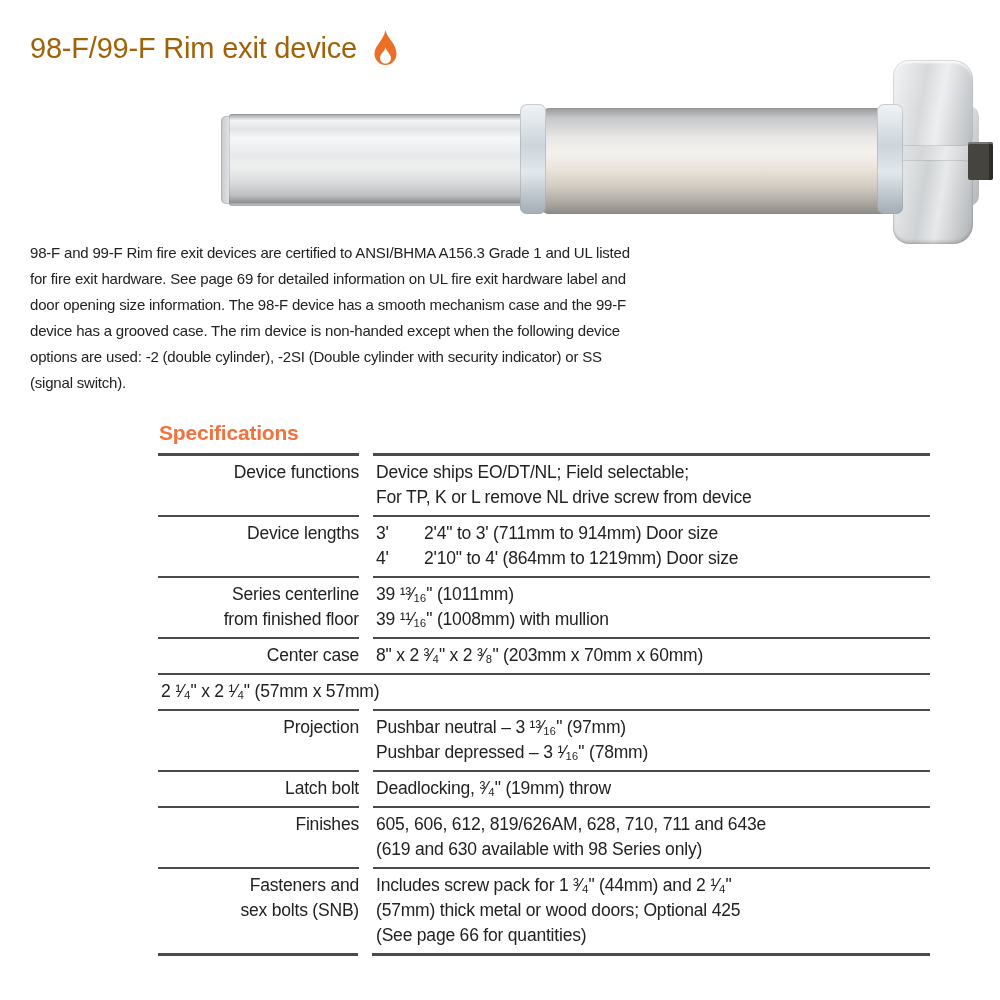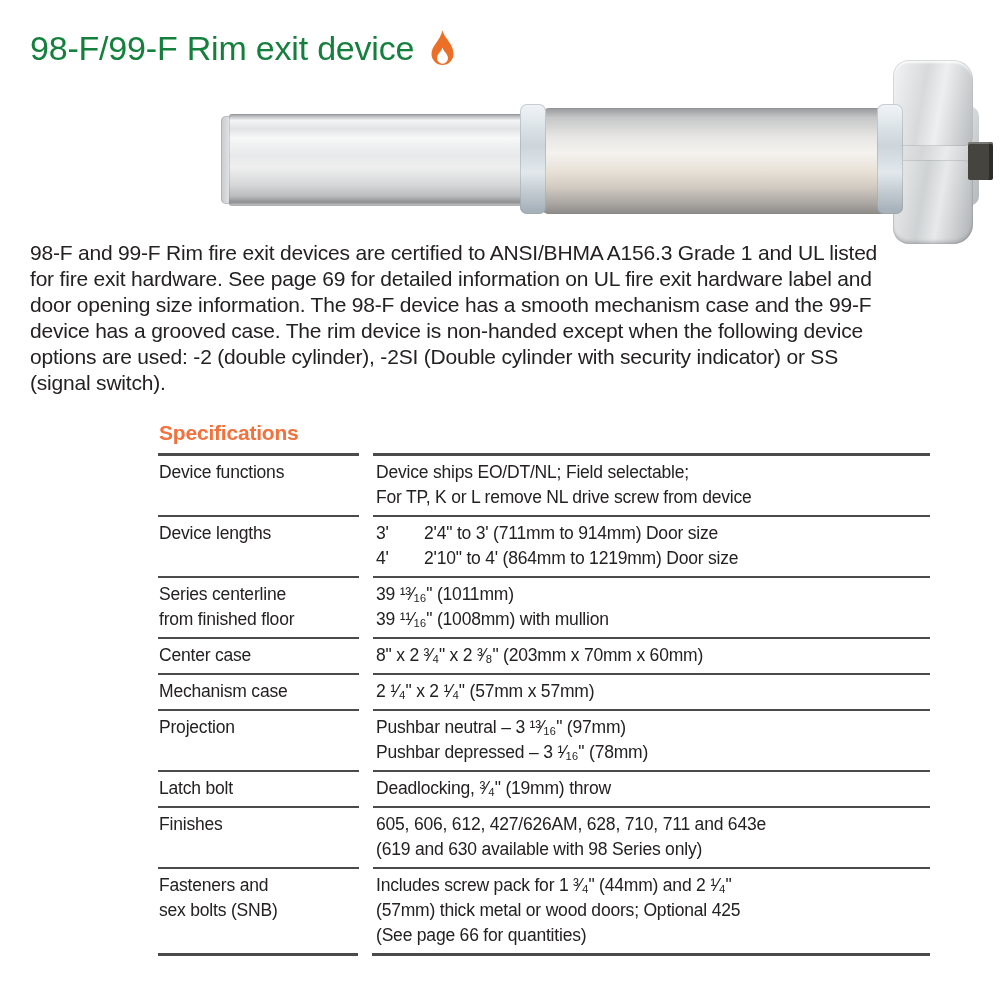--- a/index.html
+++ b/index.html
@@ -4,22 +4,22 @@
 <style>
   html,body { margin:0; padding:0; background:#ffffff; }
   .page {
     position:relative; width:1000px; height:1000px; background:#ffffff;
     font-family:"Liberation Sans","DejaVu Sans",sans-serif;
     color:#242122; overflow:hidden;
   }
   
   .header { position:absolute; left:30px; top:26px; display:flex; align-items:center; }
   .header h1 {
-    margin:0; font-size:34px; font-weight:400; letter-spacing:-0.2px;
-    color:#15803d; white-space:nowrap;
+    margin:0; font-size:29px; font-weight:400; letter-spacing:-0.2px;
+    color:#a16207; white-space:nowrap;
   }
   .flame { margin-left:12px; margin-top:2px; }
   
   .photo { position:absolute; left:215px; top:56px; width:780px; height:194px; }
   .photo div { position:absolute; }
   .rail-cap {
     left:6px; top:60px; width:18px; height:88px; border-radius:5px 0 0 5px;
     background:linear-gradient(90deg,#c6c9cb,#e6e8ea 55%,#d4d7d9);
     box-shadow:inset 0 0 0 1px rgba(130,135,140,.35);
   }
@@ -55,31 +55,31 @@
     box-shadow:inset 0 0 0 1px rgba(140,145,150,.3), inset 0 -3px 3px rgba(90,95,100,.25);
   }
   .latch-bolt {
     left:753px; top:86px; width:25px; height:38px; border-radius:2px;
     background:#45443f;
     box-shadow:inset 0 2px 0 rgba(255,255,255,.28), inset -4px 0 0 rgba(0,0,0,.35);
   }
   
   .intro { position:absolute; left:30px; top:240px; width:810px; }
   .intro .iline {
-    font-size:21px; line-height:26px; letter-spacing:-0.2px; white-space:nowrap;
+    font-size:15px; line-height:26px; letter-spacing:-0.2px; white-space:nowrap;
   }
   
   .specs { position:absolute; left:118px; top:421px; width:772px;margin-left:40px; }
   .specs h2 {
     margin:0 0 8px 1px; font-size:21px; font-weight:700; color:#F2713C; letter-spacing:-0.2px;
   }
   .spec-row { display:flex; }
   .spec-row .cell { border-top:2px solid #4B4B4B; padding:4px 0 5px 0; }
   .spec-row:first-child .cell { border-top-width:3px; }
-  .spec-row .label { width:200px; margin-right:14px; padding-left:1px; }
+  .spec-row .label { width:200px; margin-right:14px; padding-left:1px;text-align:right; }
   .spec-row .value { flex:1; padding-left:3px; }
   .spec-bottom { display:flex; }
   .spec-bottom .cell { border-top:3px solid #4B4B4B; height:0; }
   .spec-bottom .label { width:200px; margin-right:14px; }
   .spec-bottom .value { flex:1; }
   .tline { font-size:17.5px; line-height:25px; letter-spacing:-0.2px; white-space:nowrap; }
   .prefix { display:inline-block; width:48px; }
 </style>
 </head>
 <body>
@@ -148,23 +148,20 @@
         </div>
         <div class="spec-row">
           <div class="cell label">
             <div class="tline">Center case</div>
           </div>
           <div class="cell value">
             <div class="tline"><span>8" x 2 ³⁄₄" x 2 ³⁄₈" (203mm x 70mm x 60mm)</span></div>
           </div>
         </div>
         <div class="spec-row">
-          <div class="cell label">
-            <div class="tline">Mechanism case</div>
-          </div>
           <div class="cell value">
             <div class="tline"><span>2 ¹⁄₄" x 2 ¹⁄₄" (57mm x 57mm)</span></div>
           </div>
         </div>
         <div class="spec-row">
           <div class="cell label">
             <div class="tline">Projection</div>
           </div>
           <div class="cell value">
             <div class="tline"><span>Pushbar neutral – 3 ¹³⁄₁₆" (97mm)</span></div>
@@ -177,21 +174,21 @@
           </div>
           <div class="cell value">
             <div class="tline"><span>Deadlocking, ³⁄₄" (19mm) throw</span></div>
           </div>
         </div>
         <div class="spec-row">
           <div class="cell label">
             <div class="tline">Finishes</div>
           </div>
           <div class="cell value">
-            <div class="tline"><span>605, 606, 612, 427/626AM, 628, 710, 711 and 643e</span></div>
+            <div class="tline"><span>605, 606, 612, 819/626AM, 628, 710, 711 and 643e</span></div>
             <div class="tline"><span>(619 and 630 available with 98 Series only)</span></div>
           </div>
         </div>
         <div class="spec-row">
           <div class="cell label">
             <div class="tline">Fasteners and</div>
             <div class="tline">sex bolts (SNB)</div>
           </div>
           <div class="cell value">
             <div class="tline"><span>Includes screw pack for 1 ³⁄₄" (44mm) and 2 ¹⁄₄"</span></div>

